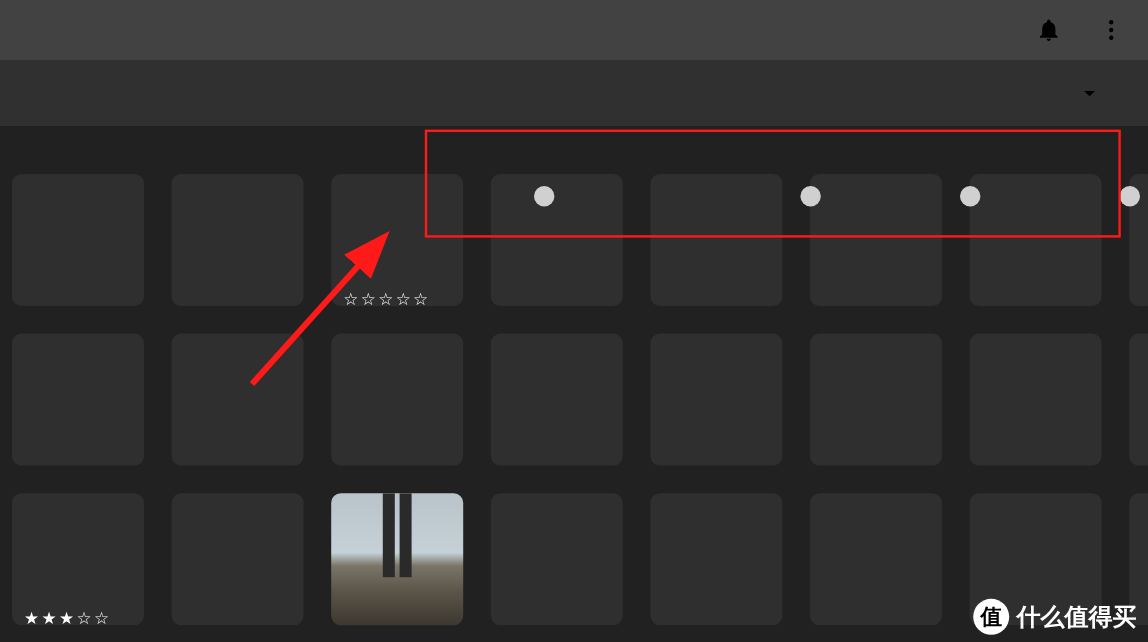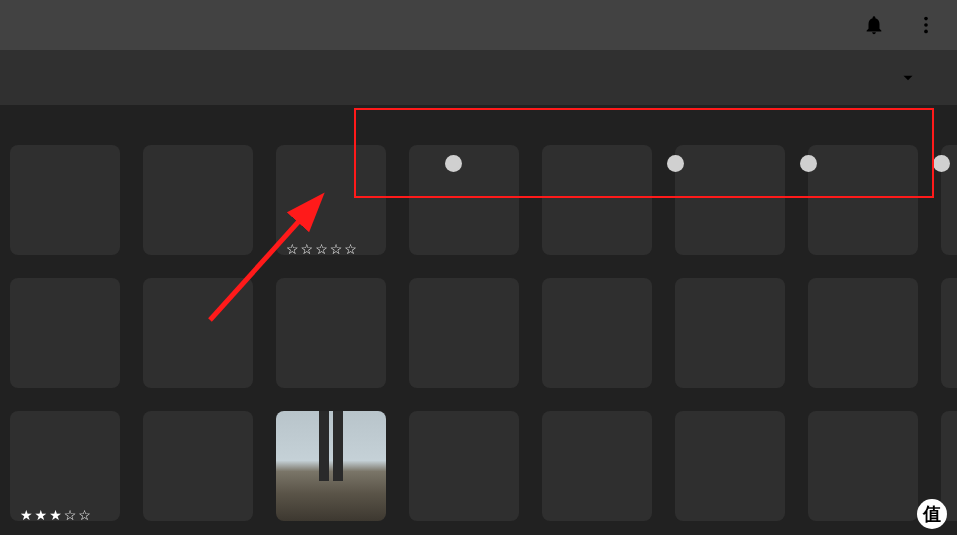--- a/index.html
+++ b/index.html
@@ -219,13 +219,14 @@
       <marker id="arrowhead" markerWidth="8" markerHeight="8" refX="6" refY="3" orient="auto">
         <polygon points="0 0, 8 3, 0 6" fill="#ff1a1a"></polygon>
       </marker>
     </defs>
     <line stroke="#ff1a1a" stroke-width="5" marker-end="url(#arrowhead)" x1="210" y1="320" x2="318" y2="200"></line>
   </svg>
 </div>
 
 <div class="watermark">
   <div class="wm-circle">值</div>
+  <span>什么值得买</span>
 </div>
 
 </body></html>

